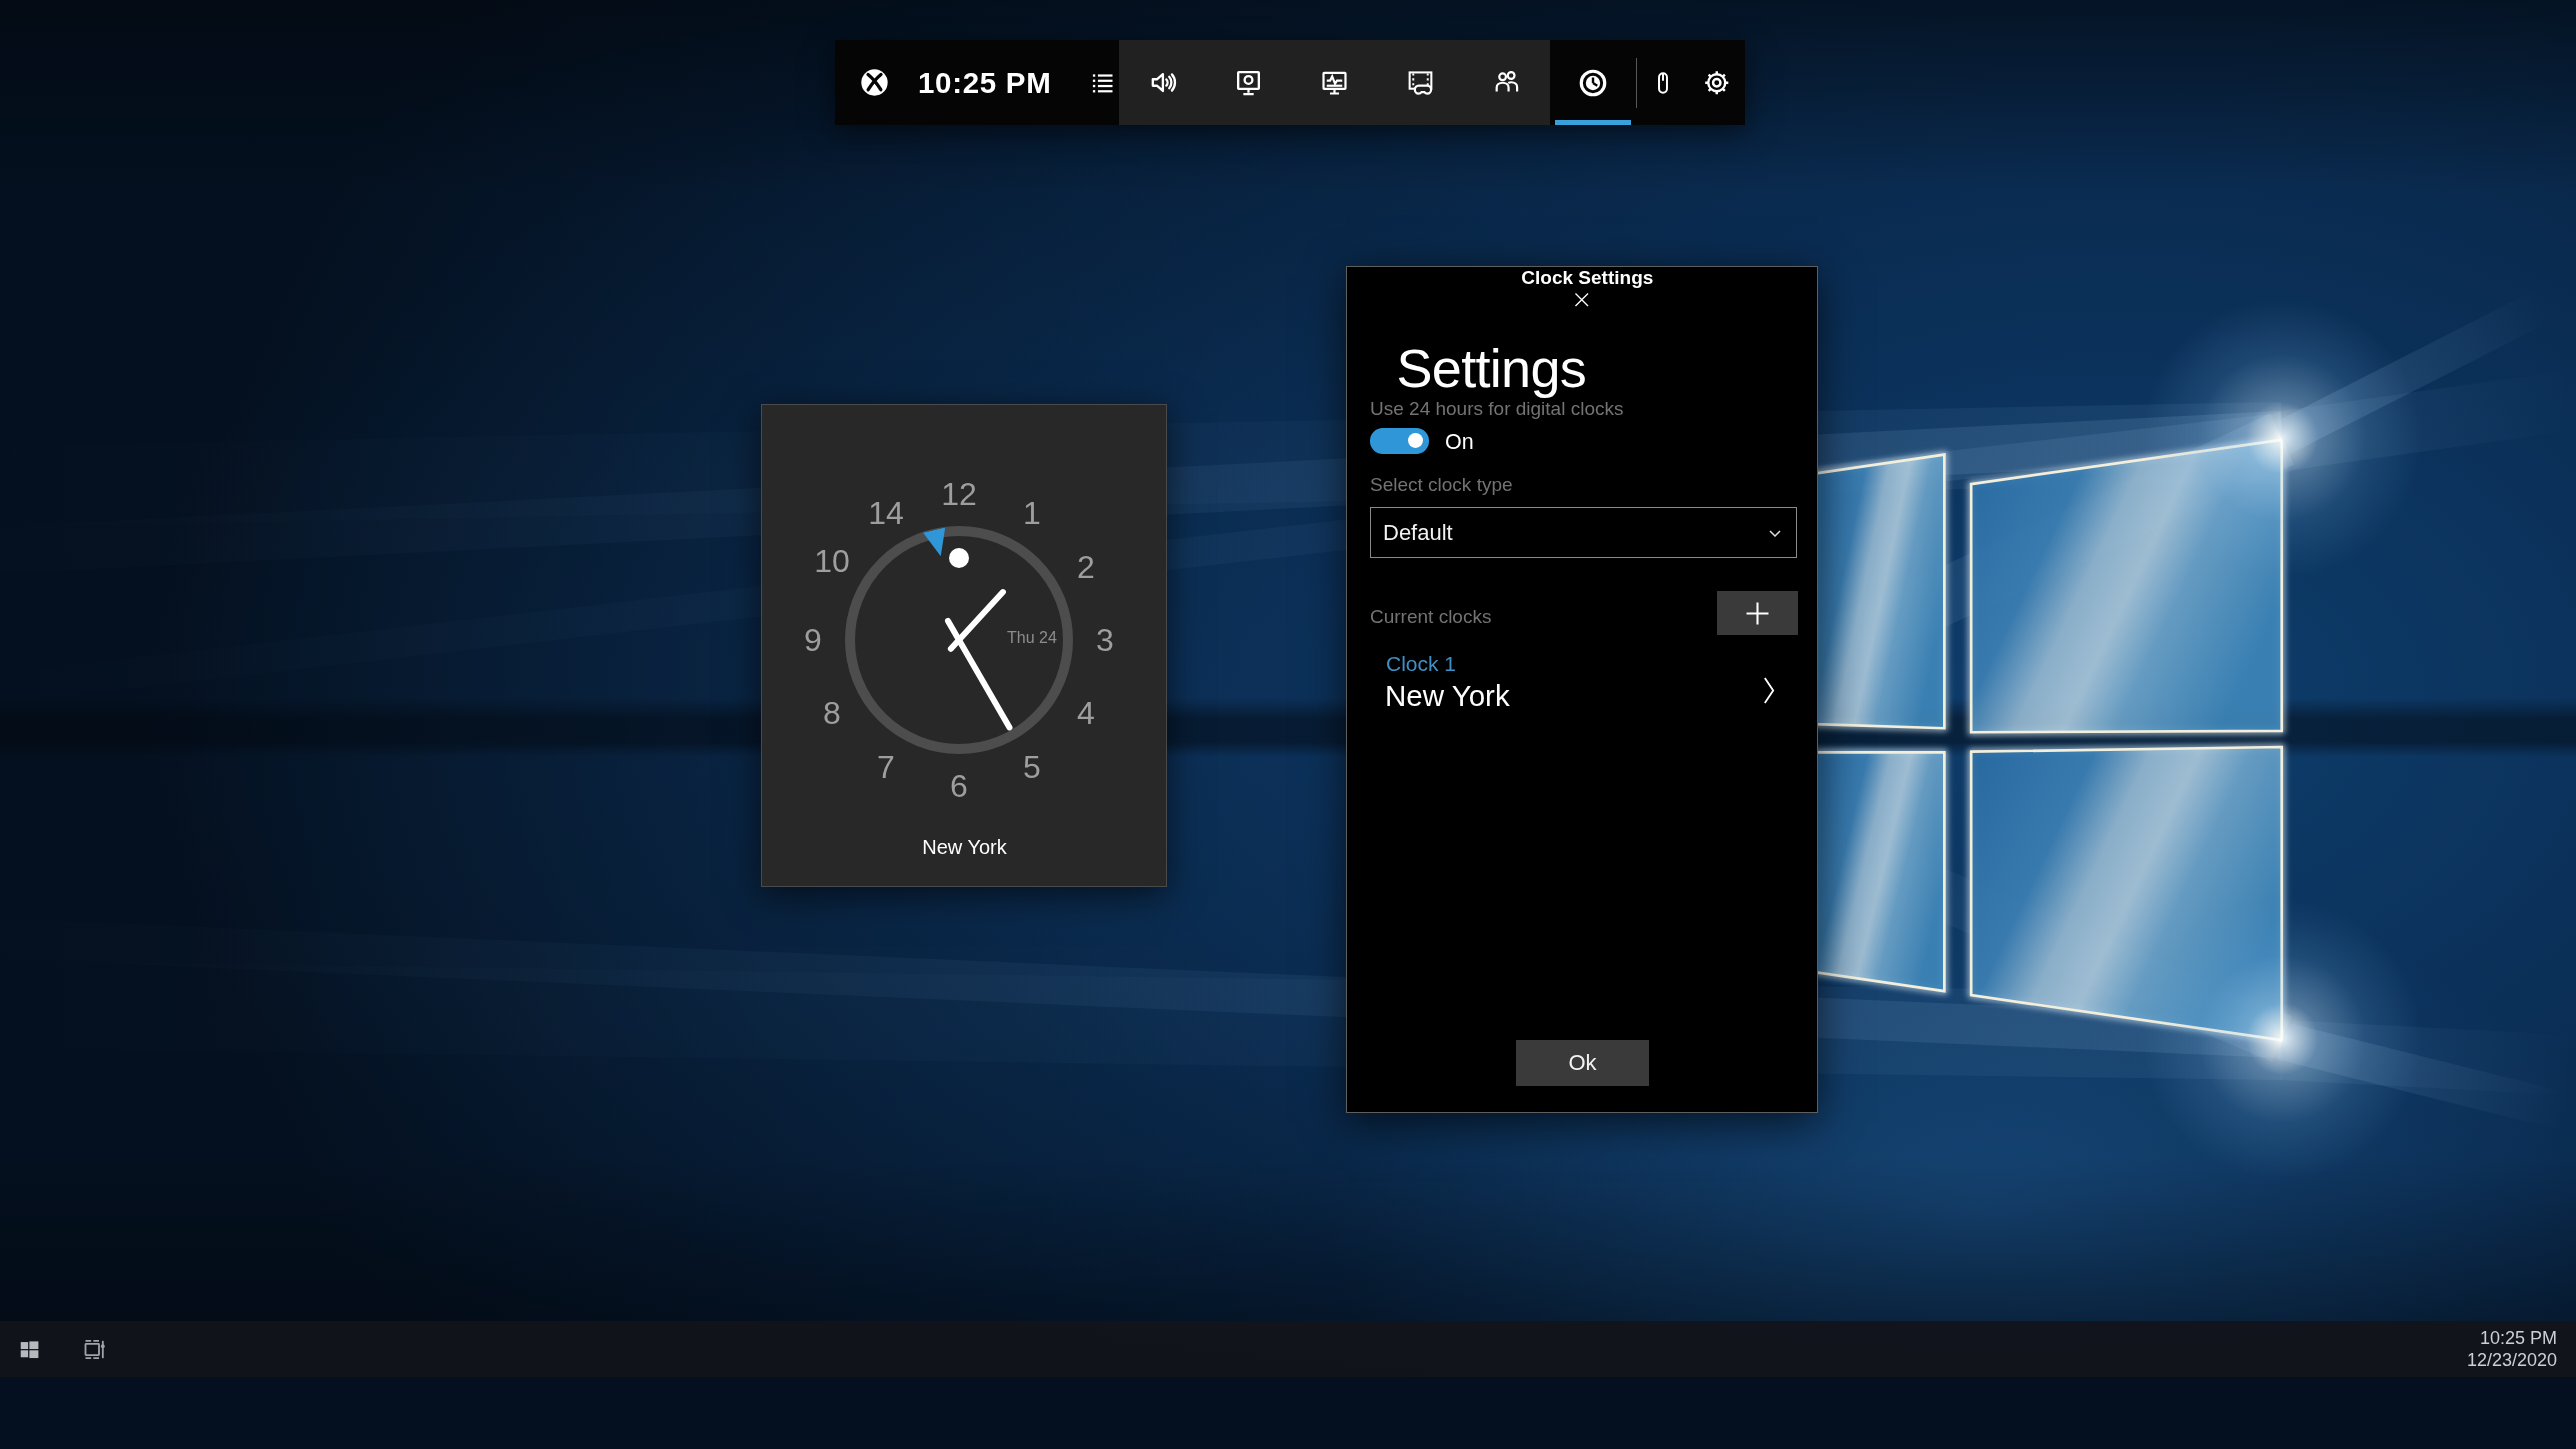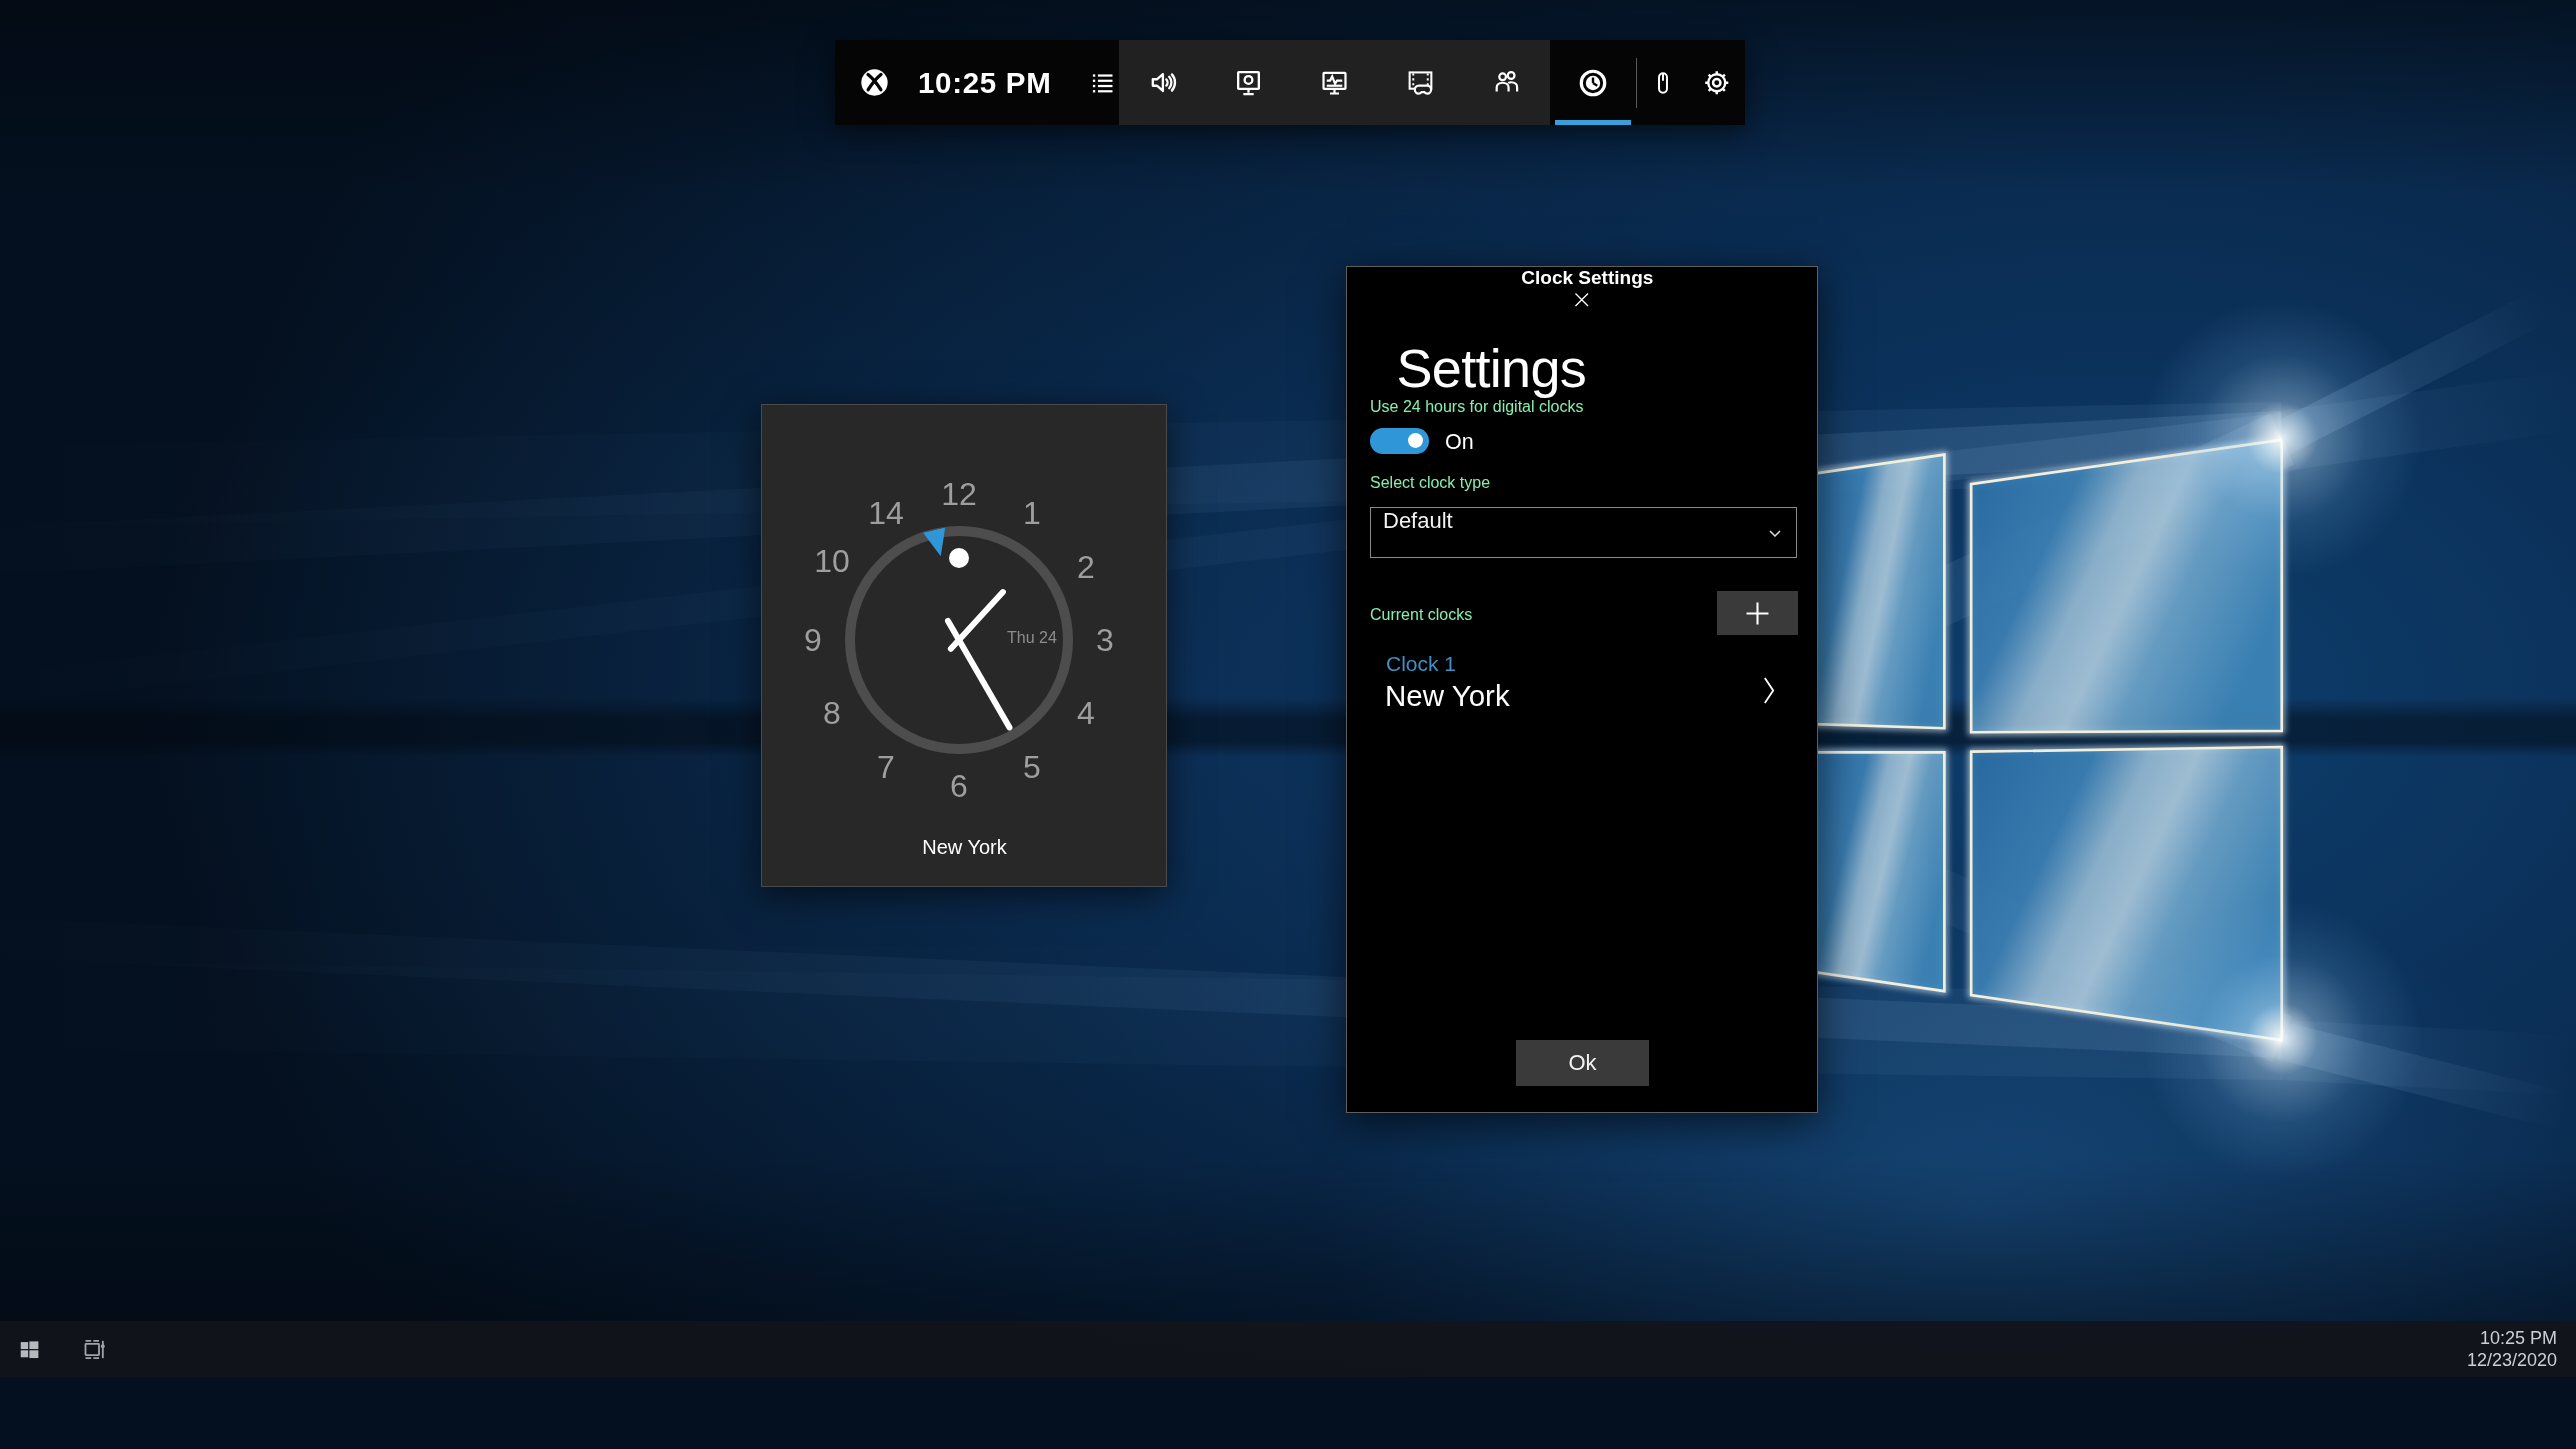--- a/index.html
+++ b/index.html
@@ -87,28 +87,28 @@
   .sec-dot{position:absolute;left:187px;top:99px;width:20px;height:20px;border-radius:50%;background:#fff;}
   .date-label{position:absolute;left:245px;top:180px;width:67px;color:#8d8d8d;font-size:16px;}
   .city-label{position:absolute;left:0;right:0;top:387px;text-align:center;color:#fff;font-size:20px;}
   
   .settings-panel{position:absolute;left:1346px;top:266px;width:472px;height:847px;background:#000;
       border:0.7px solid #5f5f5f;box-sizing:border-box;box-shadow:0 9.4px 40px rgba(0,0,0,.65);}
   .sp-header{position:absolute;left:0;top:0;right:0;height:43px;display:flex;align-items:center;padding:0 14.8px;flex-direction:column;}
   .sp-title{color:#fff;font-size:19px;font-weight:700;margin-left:10.7px;flex:1;}
   .sp-close{width:36px;height:36px;display:flex;align-items:center;justify-content:center;}
   .sp-heading{position:absolute;left:21.5px;top:70px;color:#fff;font-size:54px;font-weight:400;letter-spacing:-0.7px;margin-left:28px;}
-  .sp-label{position:absolute;left:23px;color:#86efac;font-size:16px;}
+  .sp-label{position:absolute;left:23px;color:#737373;font-size:19px;}
   .lbl-24{top:131px;} .lbl-type{top:207px;} .lbl-current{top:339px;}
   .toggle{position:absolute;left:23px;top:161px;width:59px;height:25.5px;border-radius:12.7px;
       background:var(--accent,#2f97d8);}
   .toggle-knob{position:absolute;top:5.4px;right:6px;width:14.8px;height:14.8px;border-radius:50%;background:#fff;}
   .toggle-state{position:absolute;left:98px;top:163px;color:#fff;font-size:21.5px;}
   .dropdown{position:absolute;left:23px;top:240px;width:427px;height:51px;box-sizing:border-box;
-      border:1.3px solid #8a8a8a;background:#000;display:flex;}
+      border:1.3px solid #8a8a8a;background:#000;display:flex;align-items:center;}
   .dropdown-value{color:#f2f2f2;font-size:22px;padding-left:12px;flex:1;}
   .dropdown-chevron{padding-right:10.7px;display:flex;align-items:center;}
   .add-btn{position:absolute;left:370px;top:324px;width:81px;height:44px;background:#3a3a3a;border:none;
       display:flex;align-items:center;justify-content:center;}
   .clock-item{position:absolute;left:0;top:380px;right:0;height:87px;}
   .ci-name{position:absolute;left:39px;top:5.4px;color:var(--link-blue,#3f90c5);font-size:21px;}
   .ci-city{position:absolute;left:38px;top:32px;color:#fff;font-size:29.5px;}
   .ci-chevron{position:absolute;right:38px;top:24px;}
   .ok-btn{position:absolute;left:169px;top:773px;width:133px;height:46px;background:#3a3a3a;border:none;
       color:#f2f2f2;font-size:22px;display:flex;align-items:center;justify-content:center;

